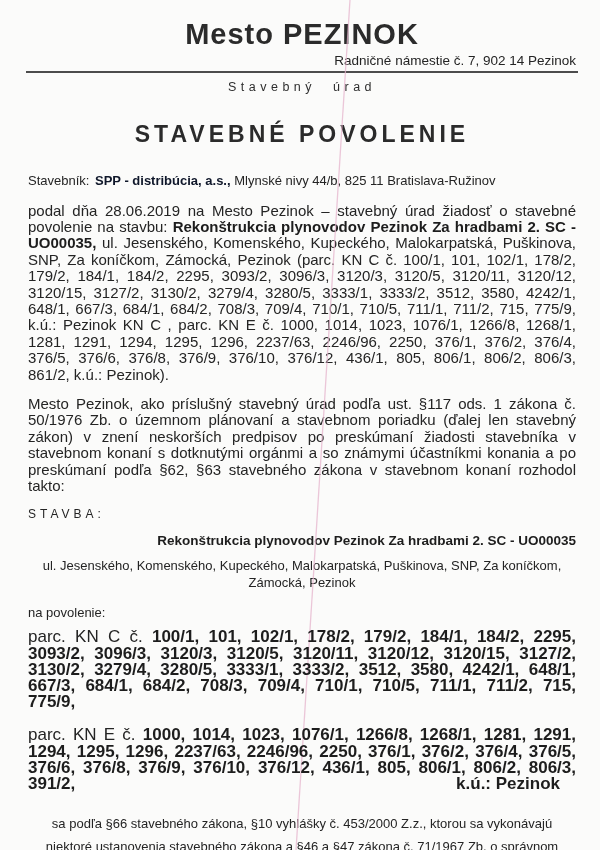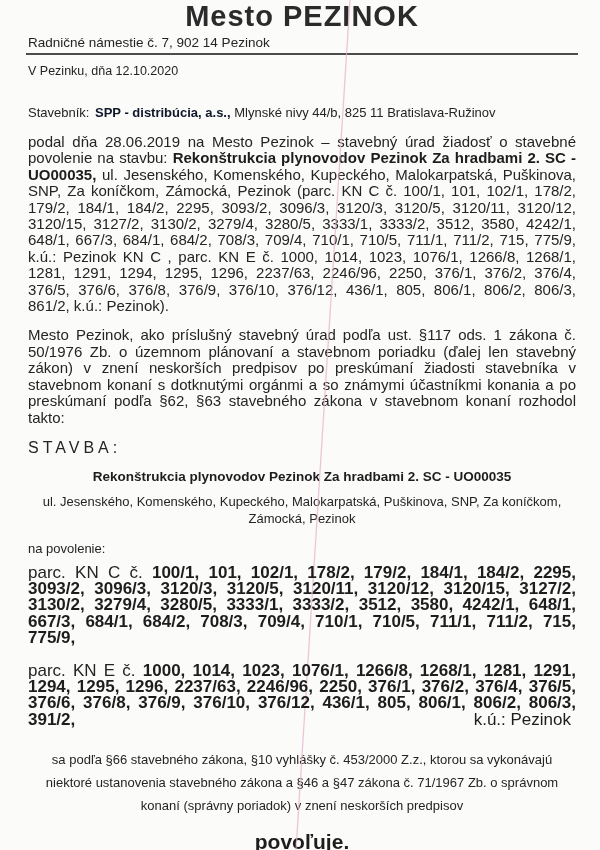--- a/index.html
+++ b/index.html
@@ -7,36 +7,36 @@
     width: 600px; height: 850px;
     background: #fbfbfa;
     font-family: "Liberation Sans", sans-serif;
     color: #242424;
     overflow: hidden;
   }
   .page {
     position: relative;
     width: 600px; height: 850px;
     box-sizing: border-box;
-    padding: 0 24px 0 28px;
+    padding: 18px 24px 0 28px;
   }
   .crease {
     position: absolute; left: 0; top: 0;
     width: 600px; height: 850px;
     pointer-events: none;
   }
   
   .city {
     text-align: center;
     font-size: 29px; font-weight: bold;
     letter-spacing: 1px;
     color: #2b2b2b;
   }
   .address {
-    text-align: left;
+    text-align: right;
     font-size: 13.5px;
     margin-top: 2px;
   }
   .rule {
     border: none;
     border-top: 2px solid #4c4c4c;
     margin: 3px 0 0 -2px;
     width: 552px;
   }
   .department {
@@ -67,26 +67,26 @@
   
   .para {
     font-size: 15px;
     line-height: 16.4px;
     text-align: justify;
     margin: 13px 0 0 0;
   }
   .para b { color: #1d1d1d; }
   .stavba-label {
     margin-top: 13px;
-    font-size: 16px;
+    font-size: 12px;
     letter-spacing: 4px;
     word-spacing: 4px;
   }
   .stavba-name {
-    text-align: center;
+    text-align: right;
     font-size: 13.5px; font-weight: bold;
     margin-top: 12px;
     color: #1d1d1d;
   }
   .stavba-loc {
     text-align: center;
     font-size: 13px;
     line-height: 17px;
     margin: 9px auto 0 auto;
     width: 540px;
@@ -94,22 +94,22 @@
   .plots-label { margin-top: 14px; font-size: 13px; }
   .parc {
     font-size: 17px;
     line-height: 16.2px;
     text-align: justify;
     margin-top: 9px;
     position: relative;
   }
   .parc b { color: #1d1d1d; }
   .cadastre {
-    position: absolute; right: 5px; bottom: 0;
-    font-weight: normal; color: #1d1d1d;
+    position: absolute; right: 16px; bottom: 0;
+    font-weight: bold; color: #1d1d1d;
   }
   .legal {
     text-align: center;
     font-size: 13px;
     line-height: 23px;
     margin: 20px auto 0 auto;
     width: 520px;
   }
   .verdict {
     text-align: center;
@@ -123,25 +123,26 @@
 
 <div class="page">
 
   <svg class="crease" viewBox="0 0 600 850" xmlns="http://www.w3.org/2000/svg">
     <line x1="350" y1="0" x2="296" y2="850" stroke="#e6b5cd" stroke-width="1.3" opacity="0.75"></line>
   </svg>
 
   <div class="city">Mesto PEZINOK</div>
   <div class="address">Radničné námestie č. 7, 902 14 Pezinok</div>
   <hr class="rule">
+  <div class="department">Stavebný úrad</div>
 
   <div class="meta">
-    <div>V Pezinku, dňa 12.10.2020</div>
   </div>
 
+  <div class="doc-title">STAVEBNÉ POVOLENIE</div>
 
   <div class="parties">
     <div class="party-row">
       <span class="party-label">Stavebník:</span>
       <span class="party-value"><b>SPP - distribúcia, a.s.,</b> <span>Mlynské nivy 44/b, 825 11 Bratislava-Ružinov</span></span>
     </div>
   </div>
 
   <p class="para"><span>podal dňa 28.06.2019 na Mesto Pezinok – stavebný úrad žiadosť o stavebné povolenie na stavbu:</span> <b>Rekonštrukcia plynovodov Pezinok Za hradbami 2. SC - UO00035,</b> <span>ul. Jesenského, Komenského, Kupeckého, Malokarpatská, Puškinova, SNP, Za koníčkom, Zámocká, Pezinok (parc. KN C č. 100/1, 101, 102/1, 178/2, 179/2, 184/1, 184/2, 2295, 3093/2, 3096/3, 3120/3, 3120/5, 3120/11, 3120/12, 3120/15, 3127/2, 3130/2, 3279/4, 3280/5, 3333/1, 3333/2, 3512, 3580, 4242/1, 648/1, 667/3, 684/1, 684/2, 708/3, 709/4, 710/1, 710/5, 711/1, 711/2, 715, 775/9, k.ú.: Pezinok KN C , parc. KN E č. 1000, 1014, 1023, 1076/1, 1266/8, 1268/1, 1281, 1291, 1294, 1295, 1296, 2237/63, 2246/96, 2250, 376/1, 376/2, 376/4, 376/5, 376/6, 376/8, 376/9, 376/10, 376/12, 436/1, 805, 806/1, 806/2, 806/3, 861/2, k.ú.: Pezinok).</span></p>
 

